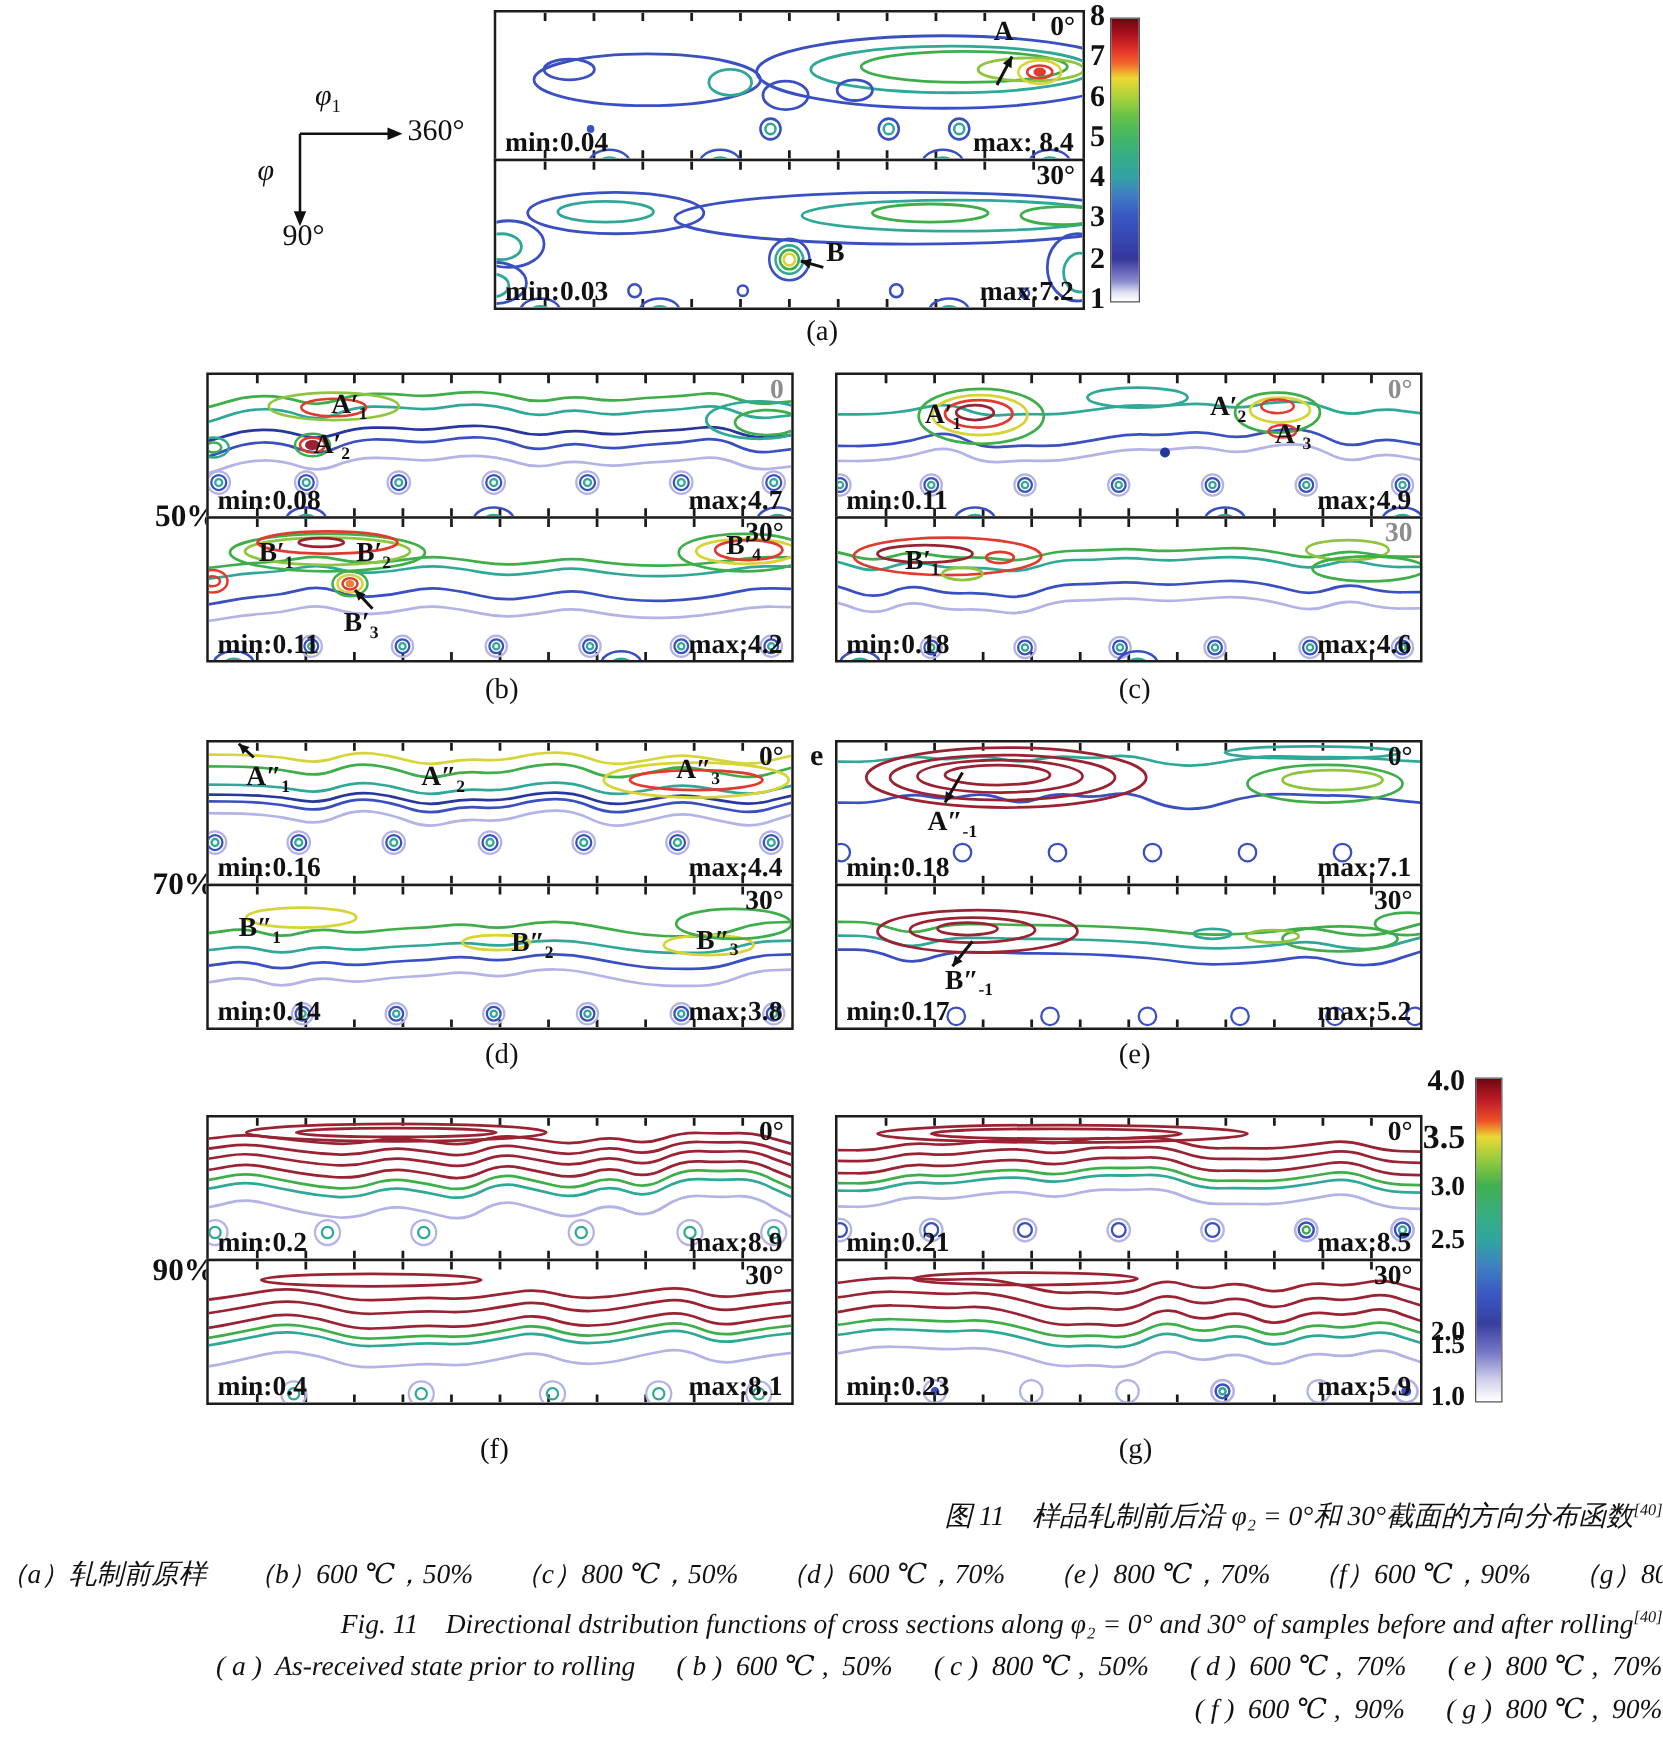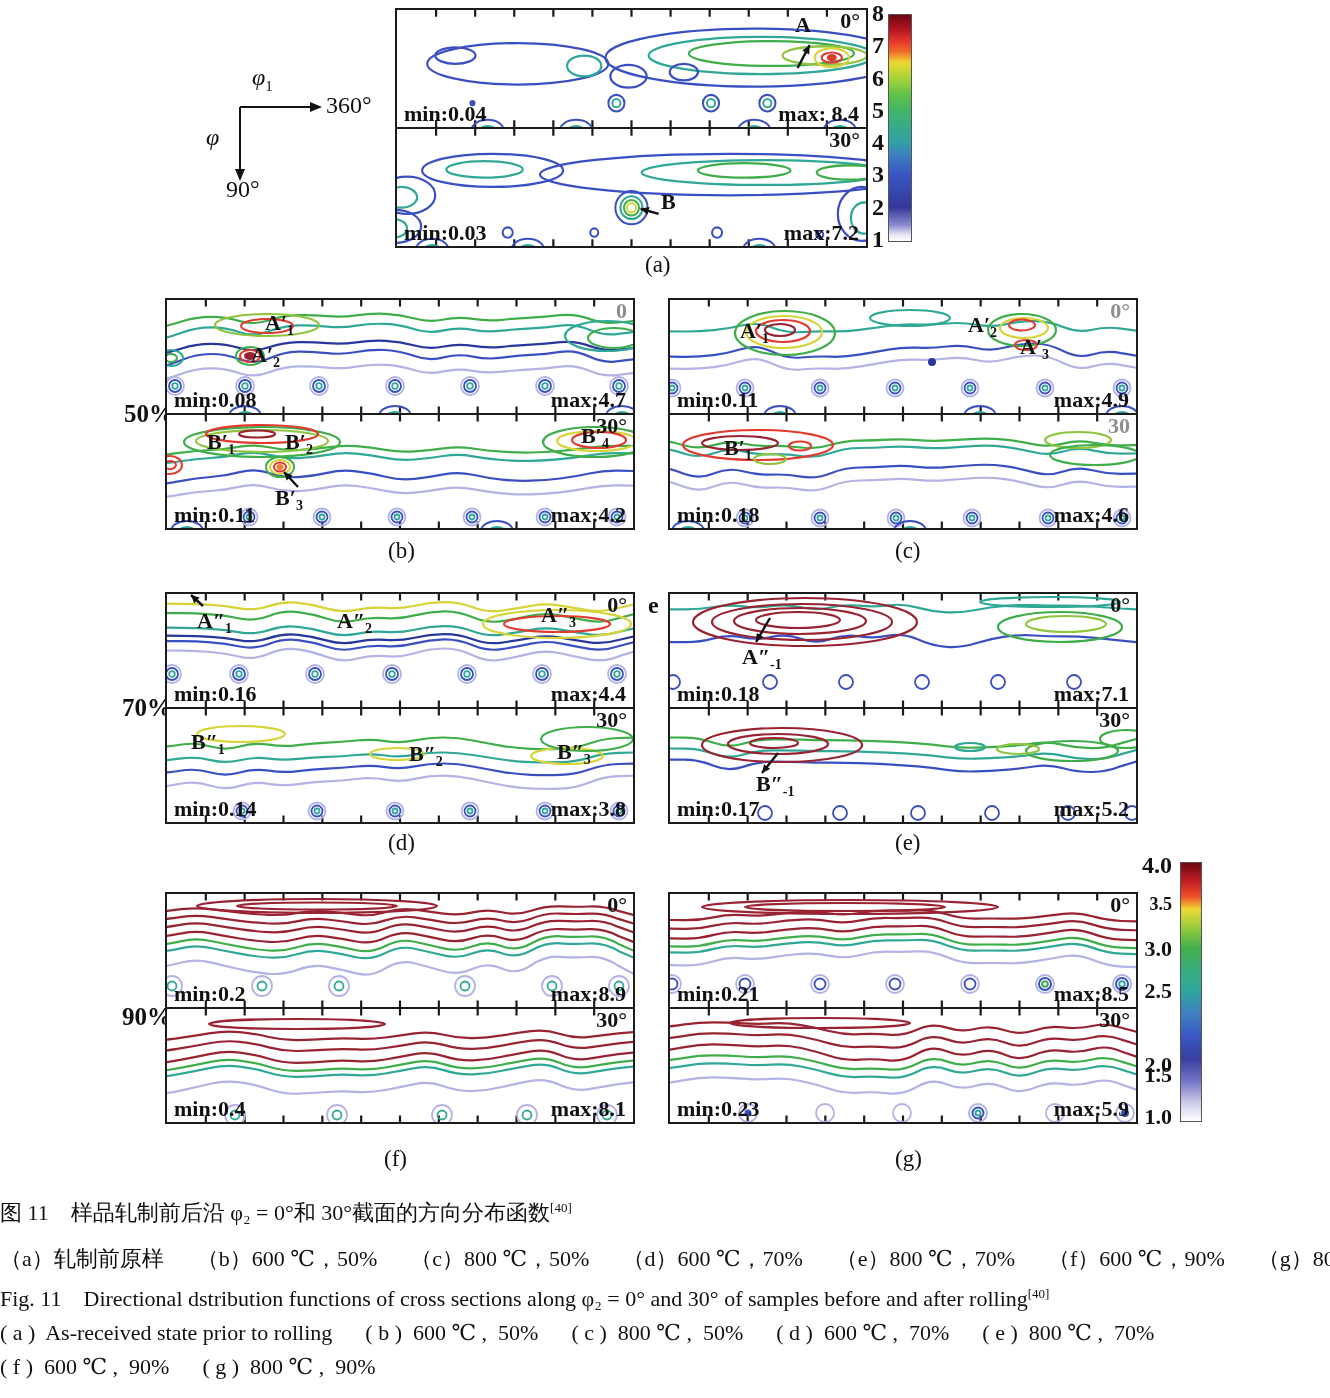--- a/index.html
+++ b/index.html
@@ -14,21 +14,21 @@
   .ann{position:absolute;font-size:22px;font-weight:bold;white-space:nowrap;line-height:1;}
   .ann sub{font-size:14px;}
   .plab{position:absolute;font-size:23px;}
   .rowlab{position:absolute;font-size:25px;font-weight:bold;}
   .stray{position:absolute;font-size:24px;font-weight:bold;}
   .cbar{position:absolute;border:1px solid #555;}
   .cb-tick{position:absolute;font-size:24px;font-weight:bold;text-align:right;}
   .axlab{position:absolute;font-size:24px;white-space:nowrap;}
   .axlab .it{font-style:italic;}
   .axlab sub{font-size:15px;}
-  .cap{position:absolute;left:0;width:1330px;text-align:left;font-size:22px;white-space:pre;}
+  .cap{position:absolute;left:0;width:1330px;text-align:right;font-size:22px;white-space:pre;font-style:italic;}
   .cap sup{font-size:13px;}
 </style>
 </head>
 <body>
 
 <div class="fig">
 
   <svg style="position:absolute;left:230px;top:95px;width:100px;height:92px;" viewBox="0 0 100 92">
     <line x1="10" y1="12" x2="82" y2="12" stroke="#111" stroke-width="2"></line>
     <path d="M 92 12 L 80 7 L 80 17 Z" fill="#111"></path>
@@ -875,21 +875,21 @@
         <circle cx="385" cy="104" r="9" fill="none" stroke="#b3b3e6" stroke-width="1.8"></circle>
       </svg>
     <span class="anglab">30°</span>
     <span class="minlab">min:0.23</span>
     <span class="maxlab">max:5.9</span>
   </div>
   <span class="plab" style="left:895px;top:1146px;">(g)</span>
 
   <div class="cbar" style="left:1180px;top:862px;width:20px;height:258px;background:linear-gradient(180deg,#6f0712 0%,#c01d26 7%,#ef4f28 13%,#ecd934 18%,#8cc93e 26%,#42b04d 33%,#37ad85 43%,#2fa5a0 50%,#3f81c1 58%,#3a57c4 67%,#383f9f 76%,#7878c8 85%,#cdcdea 93%,#ffffff 100%);"></div>
   <span class="cb-tick" style="left:1128px;top:852px;width:44px;font-size:24px;">4.0</span>
-  <span class="cb-tick" style="left:1128px;top:894px;width:44px;font-size:18px;">3.5</span>
+  <span class="cb-tick" style="left:1128px;top:894px;width:44px;font-size:27px;">3.5</span>
   <span class="cb-tick" style="left:1128px;top:936px;width:44px;font-size:22px;">3.0</span>
   <span class="cb-tick" style="left:1128px;top:978px;width:44px;font-size:22px;">2.5</span>
   <span class="cb-tick" style="left:1128px;top:1020px;width:44px;font-size:22px;margin-top:32px;">2.0</span>
   <span class="cb-tick" style="left:1128px;top:1062px;width:44px;font-size:22px;">1.5</span>
   <span class="cb-tick" style="left:1128px;top:1104px;width:44px;font-size:22px;">1.0</span>
 
   <div class="cap" style="top:1198px;"><span>图 11　样品轧制前后沿 φ₂ = 0°和 30°截面的方向分布函数</span><sup>[40]</sup></div>
   <div class="cap" style="top:1244px;">（a）轧制前原样      （b）600 ℃，50%      （c）800 ℃，50%      （d）600 ℃，70%      （e）800 ℃，70%      （f）600 ℃，90%      （g）800 ℃，90%</div>
   <div class="cap" style="top:1284px;"><span>Fig. 11　Directional dstribution functions of cross sections along φ₂ = 0° and 30° of samples before and after rolling</span><sup>[40]</sup></div>
   <div class="cap" style="top:1320px;">( a )  As-received state prior to rolling      ( b )  600 ℃ ,  50%      ( c )  800 ℃ ,  50%      ( d )  600 ℃ ,  70%      ( e )  800 ℃ ,  70%</div>

